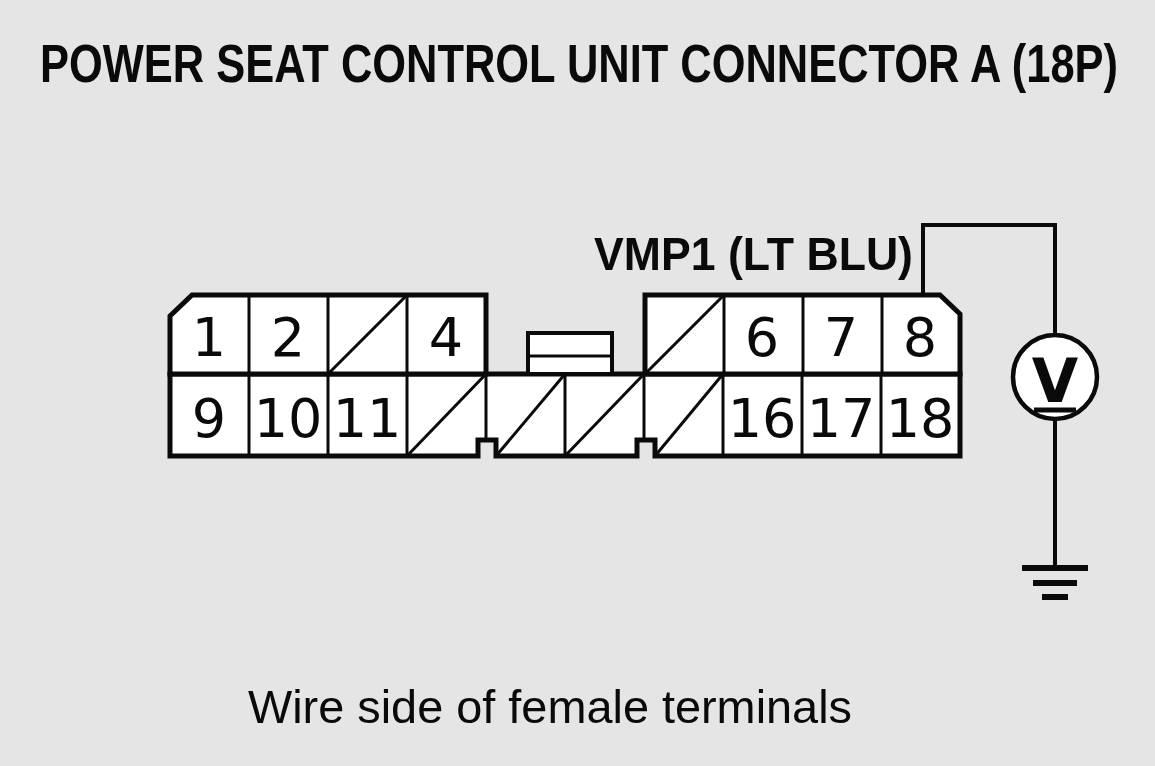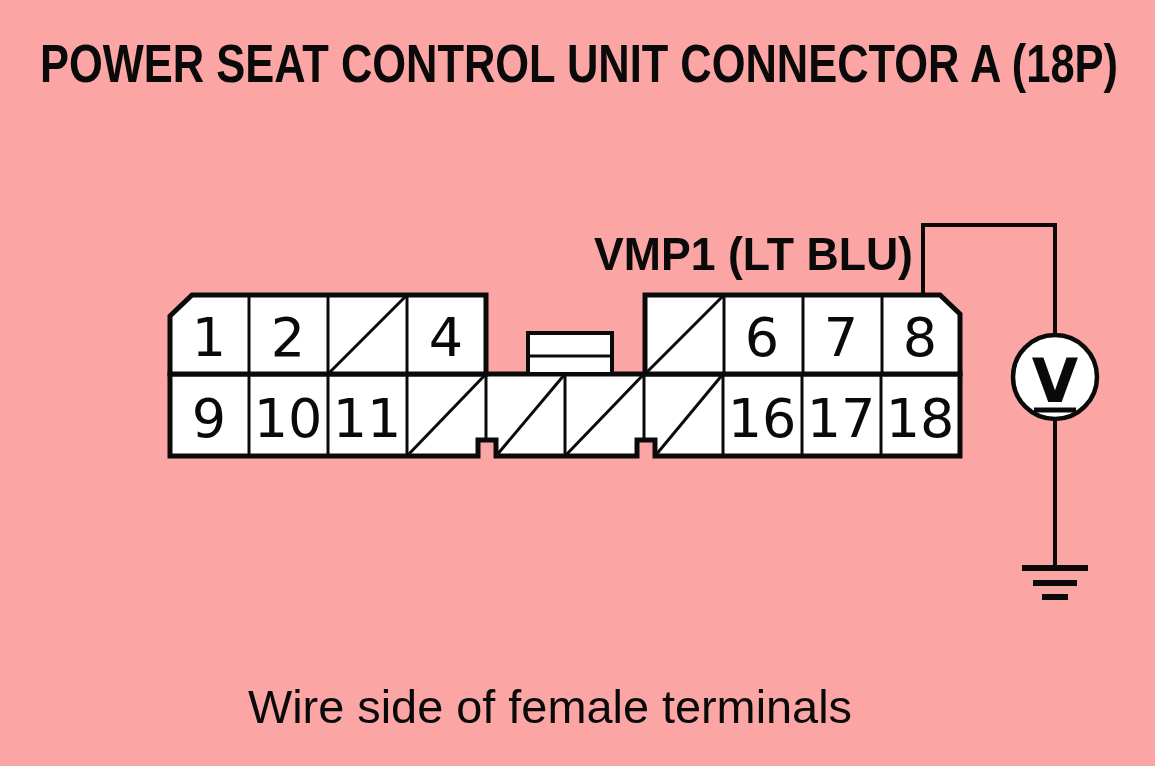--- a/index.html
+++ b/index.html
@@ -4,21 +4,21 @@
 <style>
   html, body {
     margin: 0;
     padding: 0;
     background: #ffffff;
   }
   .page {
     position: relative;
     width: 1155px;
     height: 766px;
-    background: #fca5a5;
+    background: #e5e5e5;
     overflow: hidden;
     font-family: "Liberation Sans", sans-serif;
   }
   svg { display: block; }
   svg text { fill: #0a0a0a; }
   .title-text {
     font-family: "Liberation Sans", sans-serif;
     font-weight: bold;
     font-size: 54px;
   }

